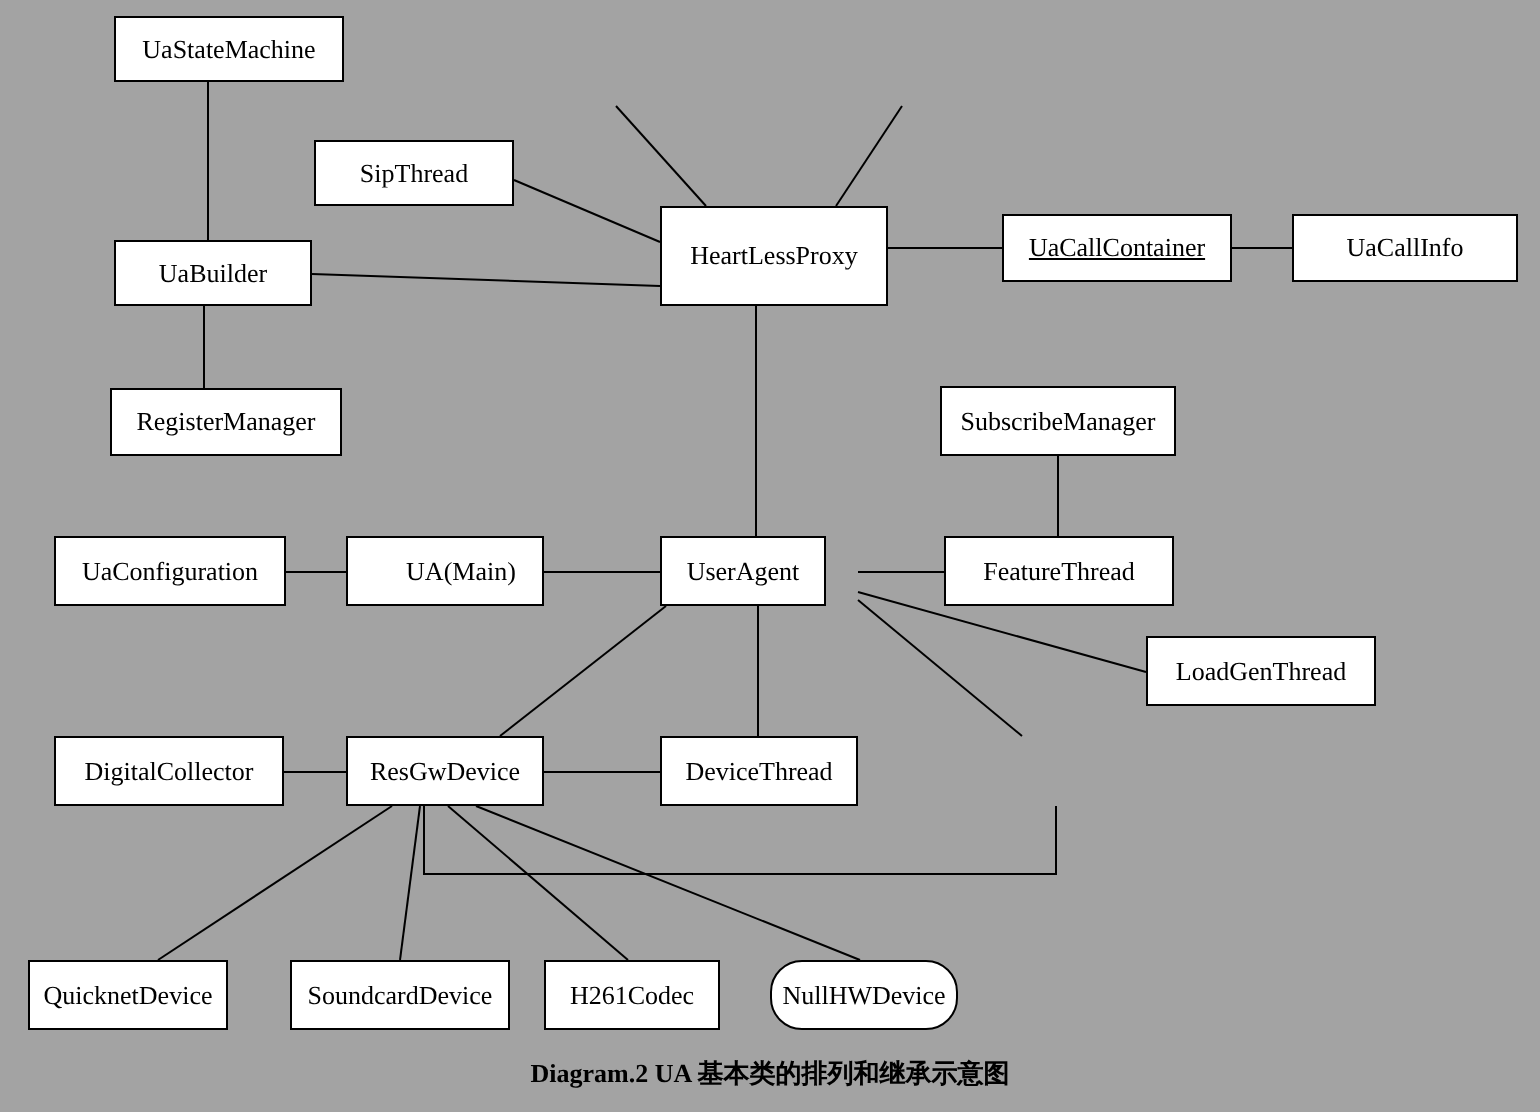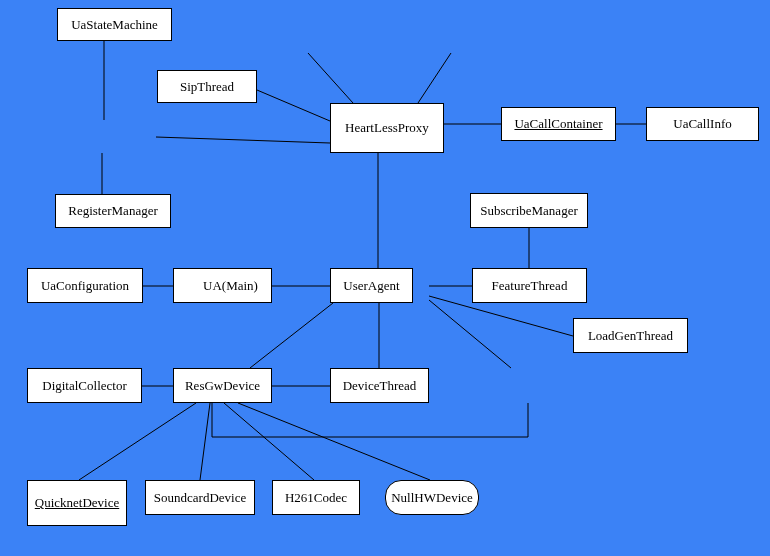--- a/index.html
+++ b/index.html
@@ -4,21 +4,21 @@
 <style>
   html, body {
     margin: 0;
     padding: 0;
     background: #ffffff;
   }
   #canvas {
     position: relative;
     width: 770px;
     height: 556px;
-    background: #3b82f6;
+    background: #a3a3a3;
     font-family: "Liberation Serif", "DejaVu Serif", serif;
     overflow: hidden;
   }
   #edges {
     position: absolute;
     left: 0; top: 0;
     width: 770px; height: 556px;
     pointer-events: none;
   }
   .node {
@@ -75,29 +75,31 @@
     <line x1="210" y1="403" x2="200" y2="480"></line>
     <line x1="224" y1="403" x2="314" y2="480"></line>
     <line x1="238" y1="403" x2="430" y2="480"></line>
   </svg>
 
   <div class="node" style="left:57px;  top:8px;   width:115px; height:33px;">UaStateMachine</div>
   <div class="node" style="left:157px; top:70px;  width:100px; height:33px;">SipThread</div>
   <div class="node" style="left:330px; top:103px; width:114px; height:50px;">HeartLessProxy</div>
   <div class="node" style="left:501px; top:107px; width:115px; height:34px;text-decoration:underline;">UaCallContainer</div>
   <div class="node" style="left:646px; top:107px; width:113px; height:34px;">UaCallInfo</div>
+  <div class="node" style="left:57px;  top:120px; width:99px;  height:33px;">UaBuilder</div>
   <div class="node" style="left:55px;  top:194px; width:116px; height:34px;">RegisterManager</div>
   <div class="node" style="left:470px; top:193px; width:118px; height:35px;">SubscribeManager</div>
   <div class="node" style="left:27px;  top:268px; width:116px; height:35px;">UaConfiguration</div>
   <div class="node" style="left:173px; top:268px; width:99px;  height:35px;padding-left:16px;">UA(Main)</div>
   <div class="node" style="left:330px; top:268px; width:83px;  height:35px;">UserAgent</div>
   <div class="node" style="left:472px; top:268px; width:115px; height:35px;">FeatureThread</div>
   <div class="node" style="left:573px; top:318px; width:115px; height:35px;">LoadGenThread</div>
   <div class="node" style="left:27px;  top:368px; width:115px; height:35px;">DigitalCollector</div>
   <div class="node" style="left:173px; top:368px; width:99px;  height:35px;">ResGwDevice</div>
   <div class="node" style="left:330px; top:368px; width:99px;  height:35px;">DeviceThread</div>
-  <div class="node" style="left:27px;  top:480px; width:100px; height:46px;text-decoration:underline;">QuicknetDevice</div>
+  <div class="node" style="left:14px;  top:480px; width:100px; height:35px;">QuicknetDevice</div>
   <div class="node" style="left:145px; top:480px; width:110px; height:35px;">SoundcardDevice</div>
   <div class="node" style="left:272px; top:480px; width:88px;  height:35px;">H261Codec</div>
   <div class="node" style="left:385px; top:480px; width:94px; height:35px;border-radius:16px;">NullHWDevice</div>
 
+  <div class="caption">Diagram.2 UA 基本类的排列和继承示意图</div>
 
 </div>
 
 </body></html>

